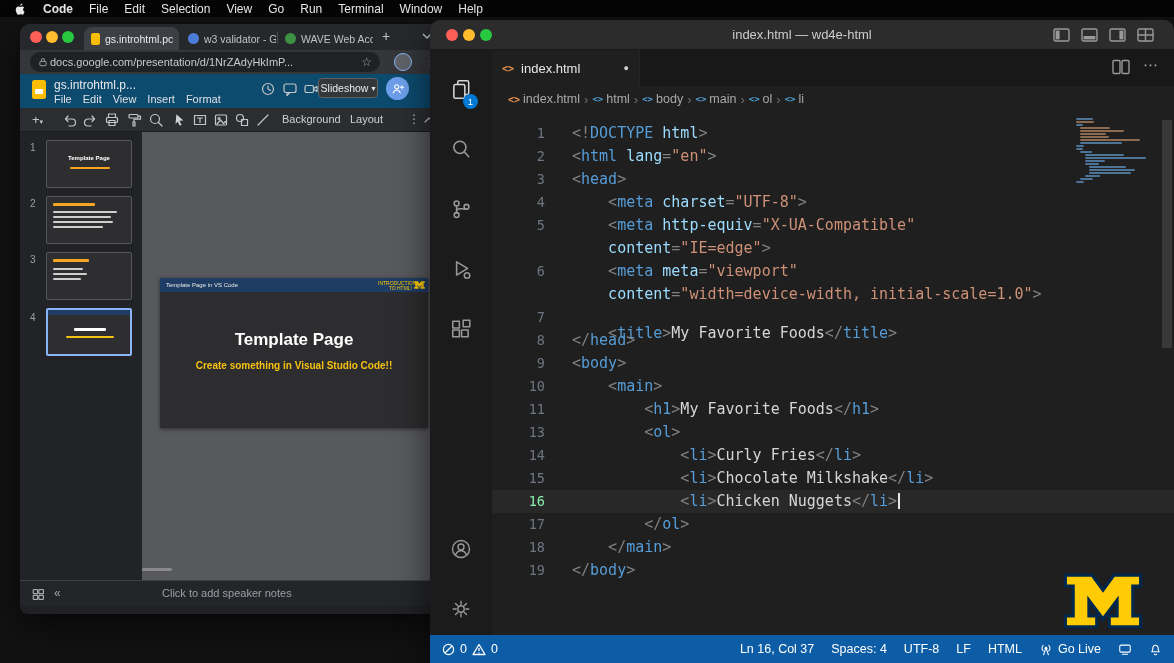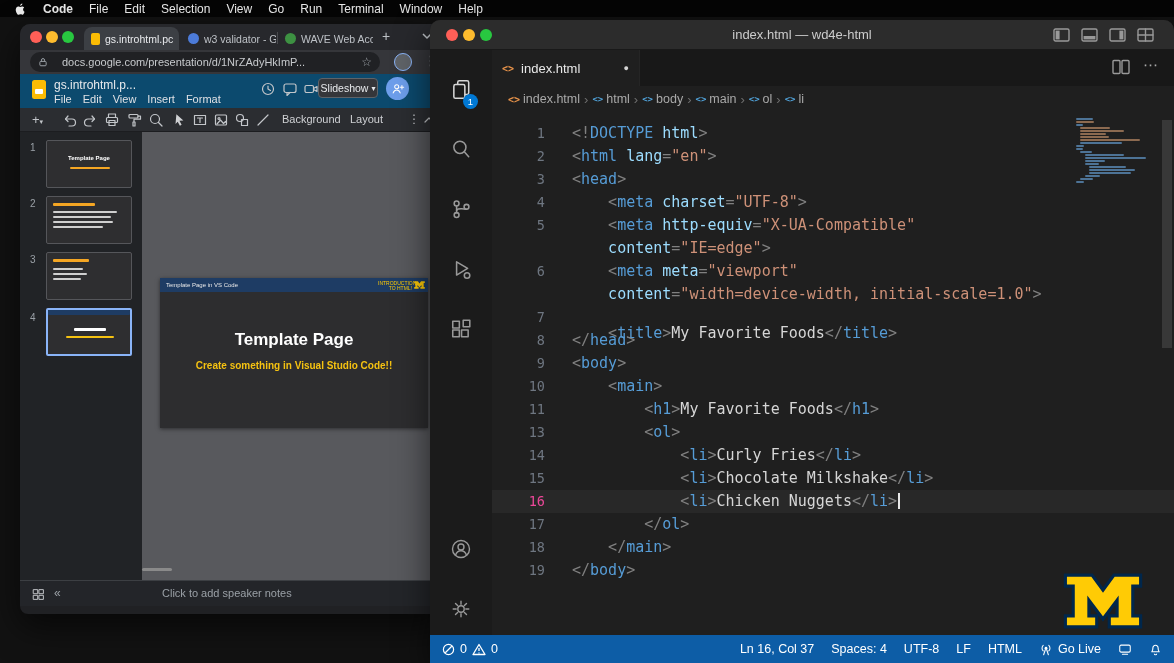--- a/index.html
+++ b/index.html
@@ -31,21 +31,21 @@
   .ctab .x{ margin-left:auto; color:#9aa0a6; font-size:11px; flex:none; }
   .fav{ width:11px; height:11px; border-radius:3px; flex:none; }
   .fav.slides{ background:#fbbc04; border-radius:2px; width:9px; height:12px; }
   .fav.w3{ background:#4c7bd9; border-radius:50%; }
   .fav.wave{ background:#3d9142; border-radius:50%; }
   .ctab-sep{ position:absolute; top:8px; width:1px; height:12px; background:#4a4b4f; }
   .tsbtn{ position:absolute; color:#bdc1c6; font-size:14px; top:4px; }
 
   #c-toolbar{ position:absolute; left:0; top:26px; width:100%; height:24px; background:#35363a; }
   #omnibox{ position:absolute; left:10px; top:2px; width:350px; height:20px; border-radius:10px; background:#202124;
-            display:flex; align-items:center; gap:14px; padding:0 8px; }
+            display:flex; align-items:center; gap:2px; padding:0 8px; }
   #omnibox .url{ font-size:11px; color:#c7cacd; white-space:nowrap; overflow:hidden; flex:1; }
   #omnibox .star{ color:#9aa0a6; font-size:12px; flex:none; }
   .avatar{ position:absolute; left:374px; top:2.5px; width:18px; height:18px; border-radius:50%;
            background:#5f6368; border:1.5px solid #8ab4f8; }
   .kebab{ position:absolute; left:404px; top:3px; color:#bdc1c6; font-size:13px; }
 
   #slides-header{ position:absolute; left:0; top:50px; width:100%; height:34px; background:#0c4a6e; }
   #slides-icon{ position:absolute; left:12px; top:6px; width:14px; height:19px; background:#fbbc04; border-radius:2.5px; }
   #slides-icon i{ position:absolute; left:3px; top:9px; width:8px; height:5px; background:#fff; display:block; border-radius:1px; }
   #doc-title{ position:absolute; left:34px; top:4px; font-size:12px; color:#e8eaed; }
@@ -107,21 +107,21 @@
   .bcsep{ color:#6e6e6e; font-size:13px; }
   .bc{ display:flex; align-items:center; }
   .bc-el{ font-family:"DejaVu Sans Mono", monospace; font-weight:bold; font-size:9px; color:#52a7e0; margin-right:3px; }
 
   #codearea{ position:absolute; left:0; top:62px; width:100%; height:523px; overflow:hidden; }
   #code-lines{ position:absolute; left:0; top:10px; width:100%; }
   .crow{ display:flex; height:23px; line-height:23px; white-space:pre; }
   .crow.cur{ background:rgba(255,255,255,.045); }
   .gut{ flex:none; width:80px; text-align:right; padding-right:27px;
         font:13.5px/23px "DejaVu Sans Mono", monospace; color:#6e7681; }
-  .cur .gut{ color:#ec4899; }
+  .cur .gut{ color:#86efac; }
   .ctext{ font:15px/23px "DejaVu Sans Mono", monospace; white-space:pre; }
   .tok-p{ color:#808080; } .tok-t{ color:#569cd6; } .tok-a{ color:#9cdcfe; }
   .tok-s{ color:#ce9178; } .tok-x{ color:#d6d6d6; }
   .caret{ display:inline-block; width:2px; height:16px; background:#e8e8e8; vertical-align:-3px; margin-left:1px; }
 
   #minimap{ position:absolute; right:18px; top:6px; width:80px; }
   .mm-line{ height:2px; margin-bottom:1px; border-radius:1px; }
   .mm-cool{ background:#4d7396; } .mm-warm{ background:#8c6a50; }
   #vscroll{ position:absolute; right:2px; top:8px; width:10px; height:228px; background:rgba(121,121,121,.28); }
 

